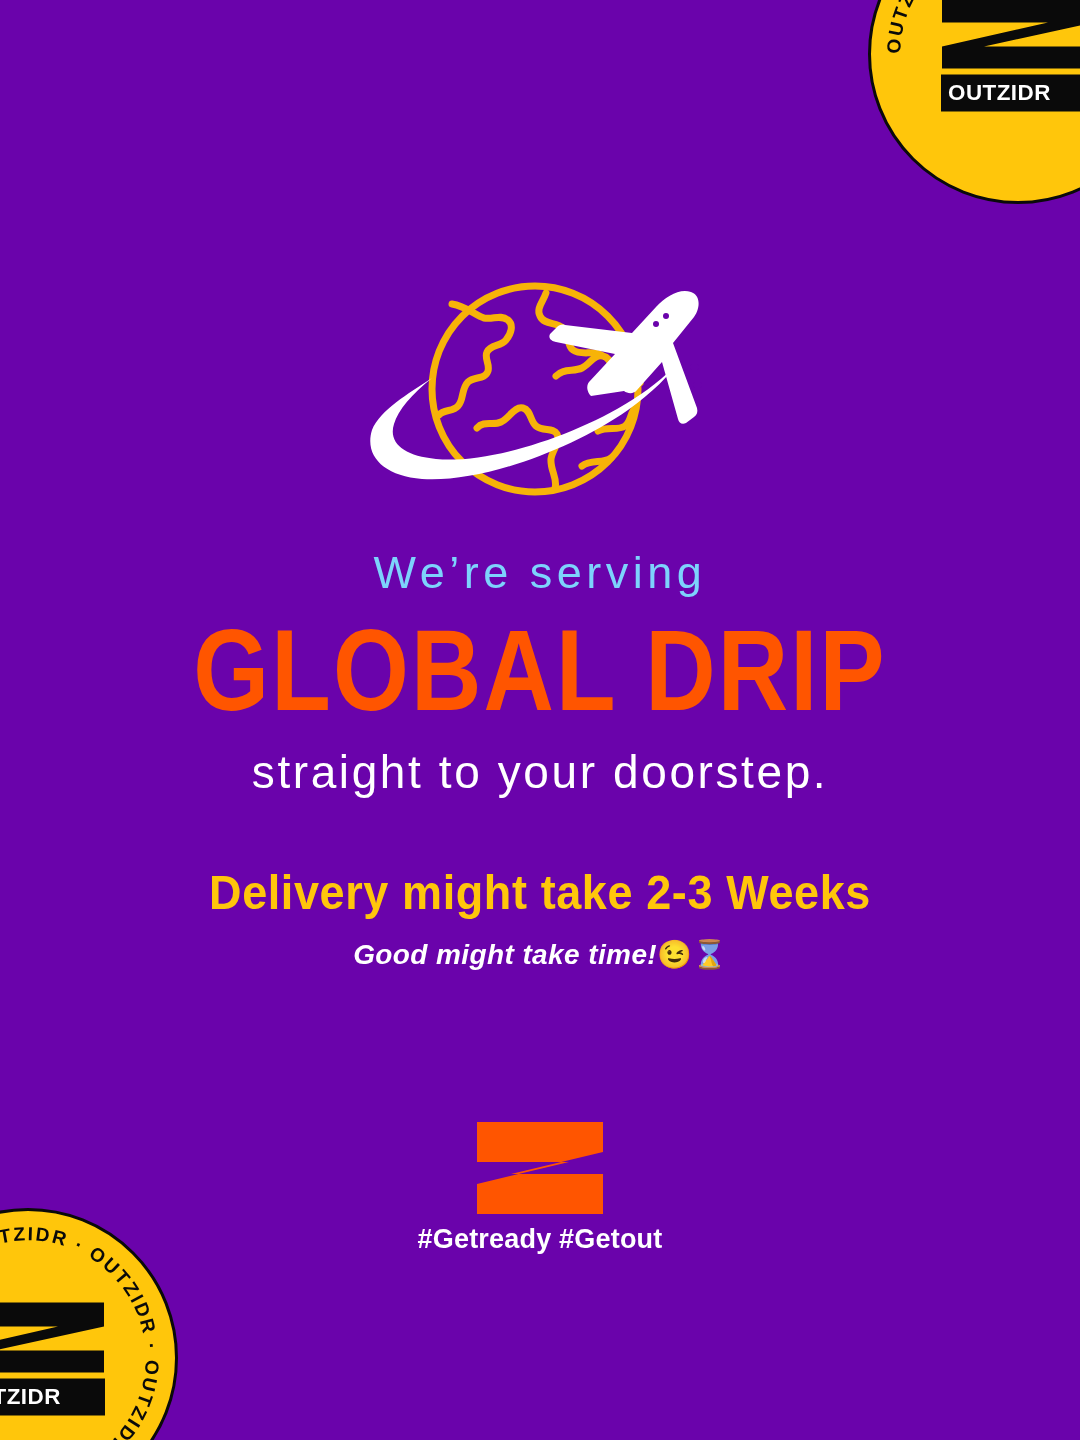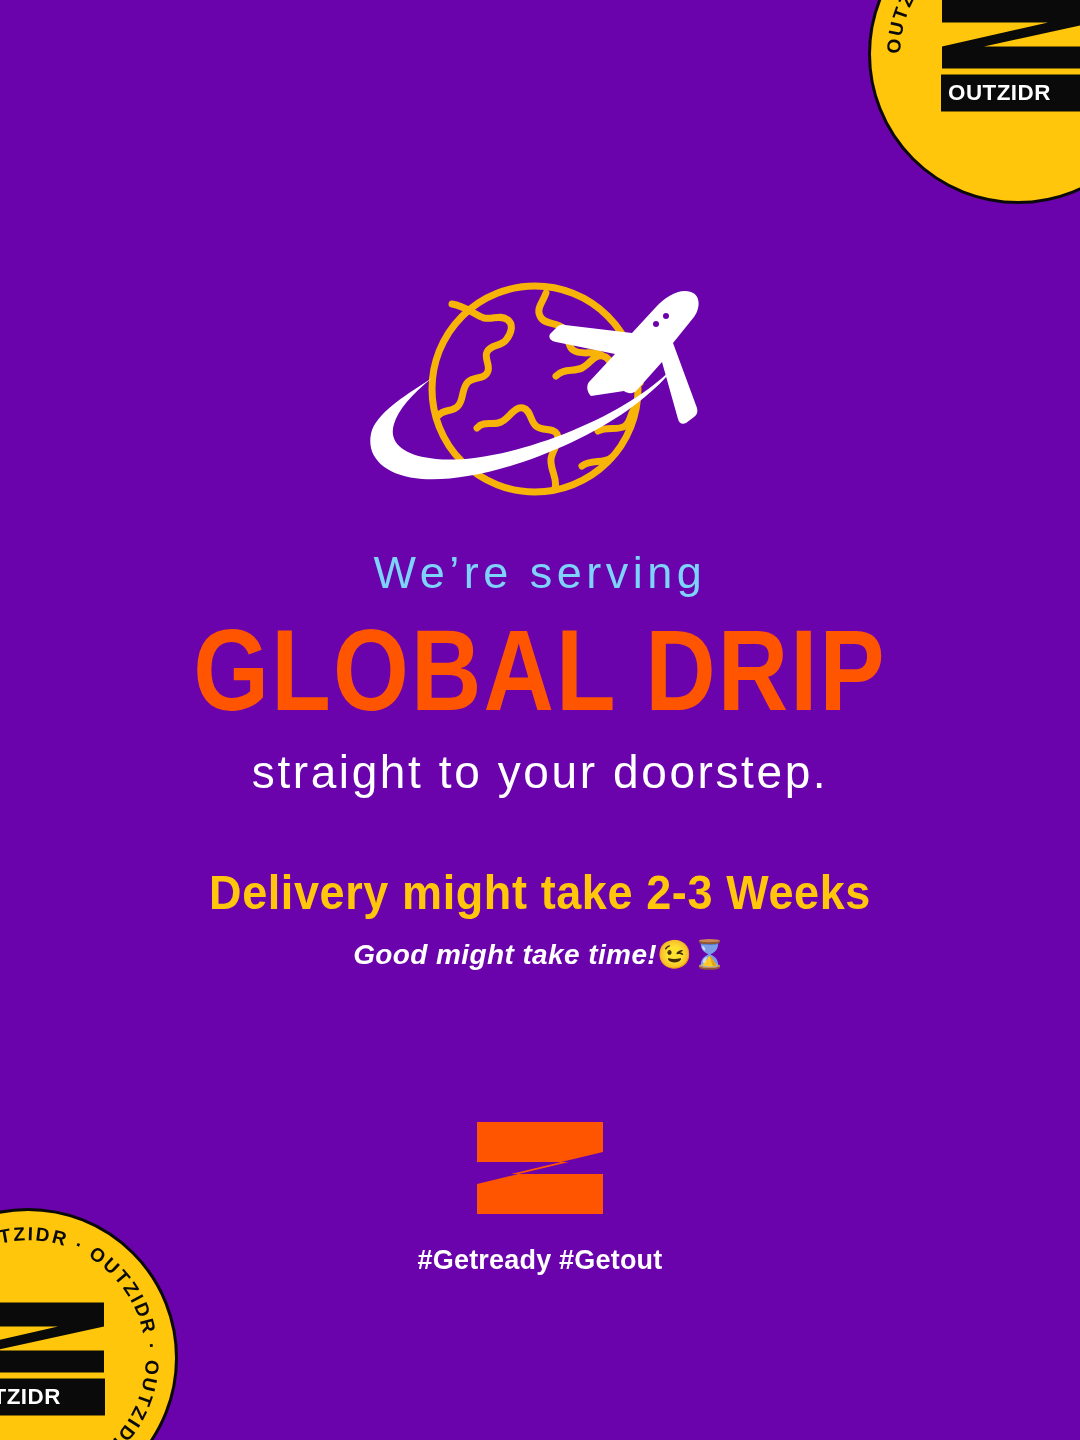--- a/index.html
+++ b/index.html
@@ -134,21 +134,20 @@
   .emoji { font-style:normal; letter-spacing:0; }
 
   
   .footer {
     position:absolute;
     left:0; right:0;
     top:1122px;
     display:flex;
     flex-direction:column;
     align-items:center;
-    gap:21px;
   }
   .footer-z { width:126px; height:92px; display:block; }
   .footer-tags {
     margin-top:10px;
     color:#ffffff;
     font-size:27px;
     font-weight:bold;
     letter-spacing:0.2px;
   }
 </style>

